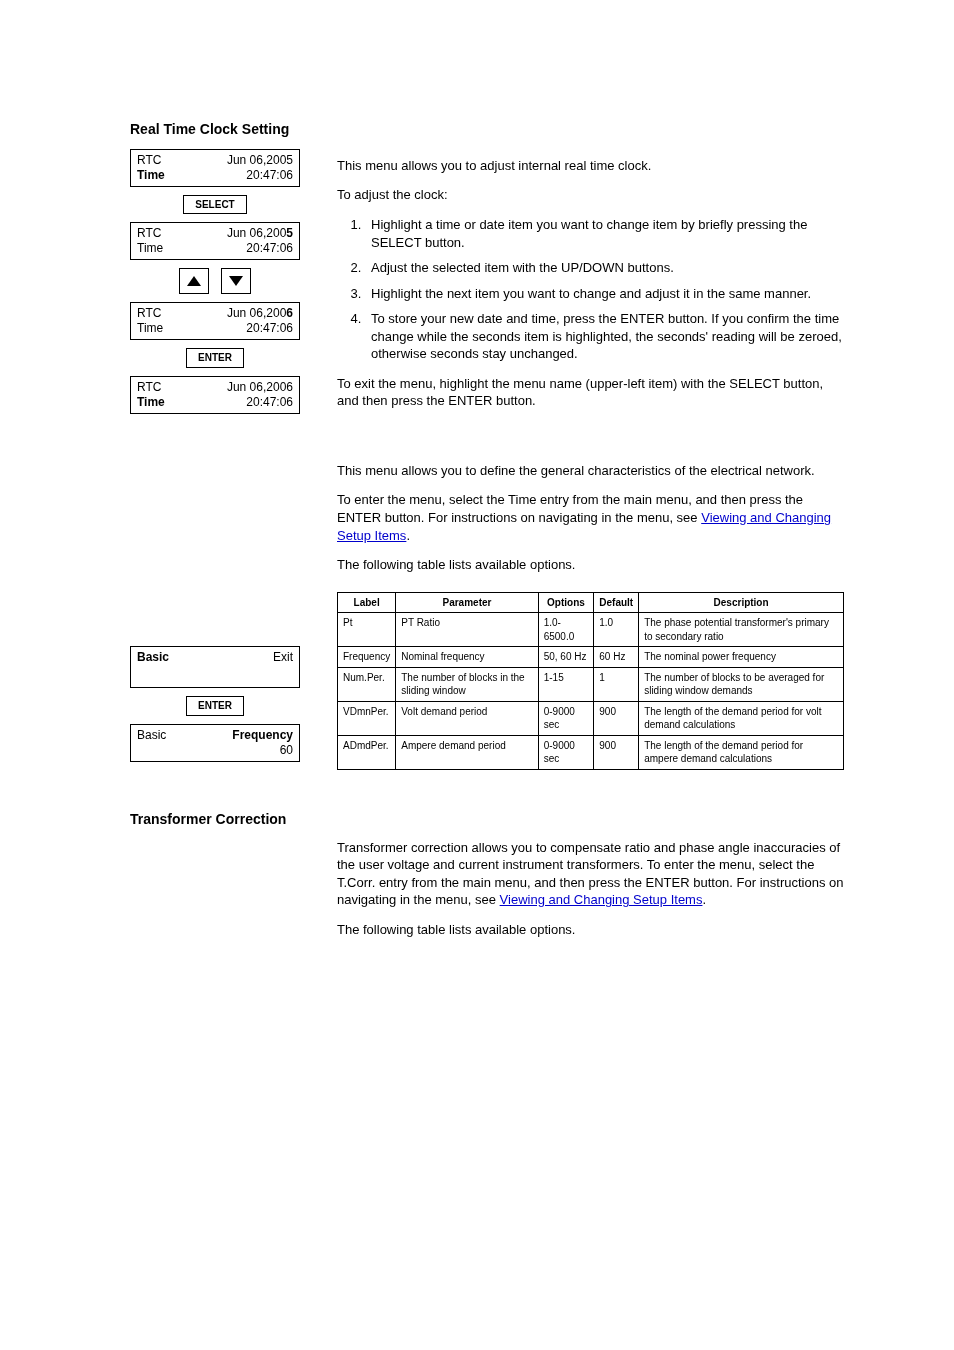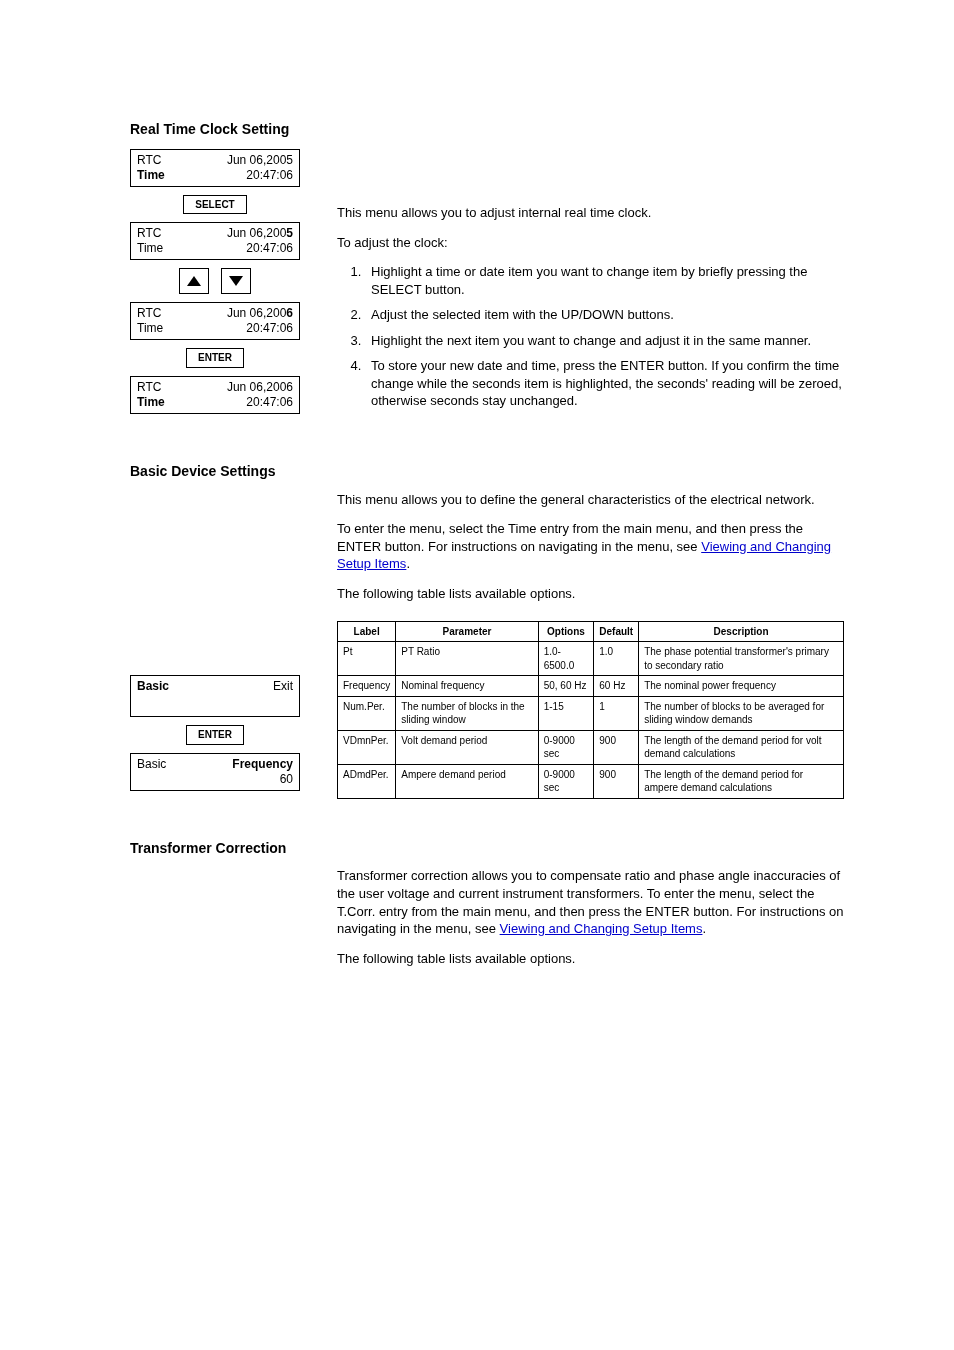--- a/index.html
+++ b/index.html
@@ -155,26 +155,26 @@
     </div>
     <div class="right-col">
       <p>This menu allows you to adjust internal real time clock.</p>
       <p>To adjust the clock:</p>
       <ol>
         <li>Highlight a time or date item you want to change item by briefly pressing the SELECT button.</li>
         <li>Adjust the selected item with the UP/DOWN buttons.</li>
         <li>Highlight the next item you want to change and adjust it in the same manner.</li>
         <li>To store your new date and time, press the ENTER button. If you confirm the time change while the seconds item is highlighted, the seconds' reading will be zeroed, otherwise seconds stay unchanged.</li>
       </ol>
+      <p>To exit the menu, highlight the menu name (upper-left item) with the SELECT button, and then press the ENTER button.</p>
     </div>
   </div>
 </div>
 
 <div class="section">
-  <h2>Basic Device Settings</h2>
   <div class="two-col">
     <div class="left-col">
 
       <div class="screen" style="height:42px">
         <div class="screen-row"><span class="bold">Basic</span><span>Exit</span></div>
       </div>
 
       <div class="btn-row"><span class="btn">ENTER</span></div>
 
       <div class="screen">

